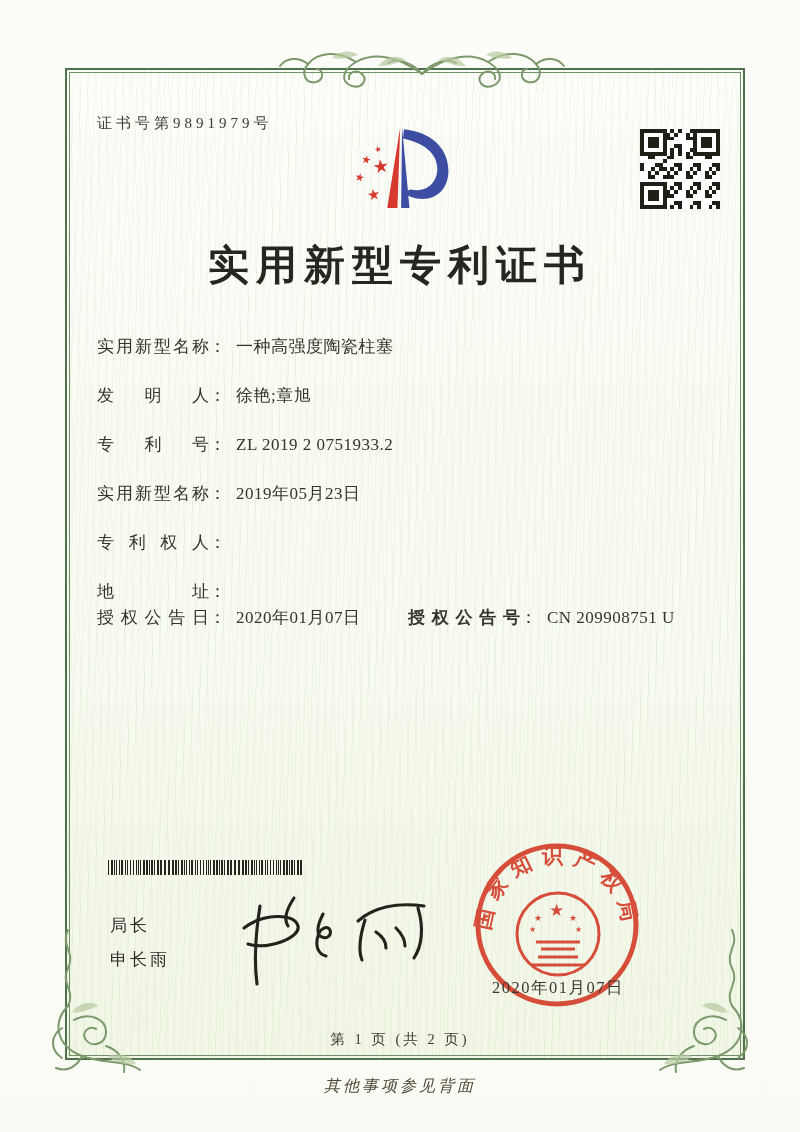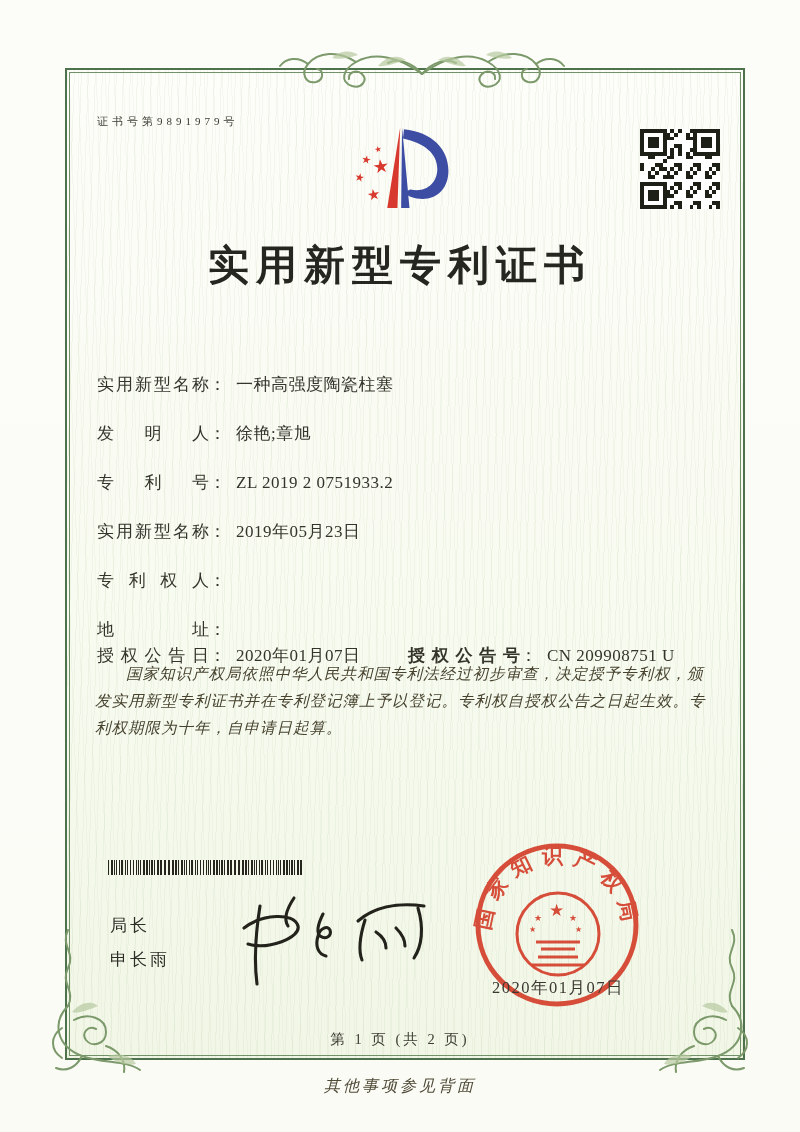--- a/index.html
+++ b/index.html
@@ -13,28 +13,28 @@
   .frame{
     position:absolute;left:65px;top:68px;width:676px;height:988px;
     border:2px solid #4e724c;
     background:
       repeating-linear-gradient(92deg, rgba(150,182,130,.10) 0 1px, rgba(255,255,255,0) 1px 7px),
       repeating-linear-gradient(88deg, rgba(150,182,130,.08) 0 1px, rgba(255,255,255,0) 1px 9px),
       linear-gradient(180deg,#fdfdf9 0%,#f8fbf0 55%,#f1f6e6 100%);
   }
   .frame::after{content:'';position:absolute;inset:2px;border:1px solid #719168;pointer-events:none;}
   
-  .cert-no{position:absolute;left:97px;top:114px;font-size:11px;letter-spacing:4px;color:#3c3c33;}
+  .cert-no{position:absolute;left:97px;top:114px;font-size:15px;letter-spacing:4px;color:#3c3c33;}
   .logo{position:absolute;left:341px;top:118px;width:124px;height:102px;}
   .qr{position:absolute;left:640px;top:129px;width:80px;height:80px;background:#fff;}
   .qr svg rect{fill:#1d2017;}
   .title{position:absolute;left:0;top:238px;width:800px;text-align:center;
     font-size:41px;font-weight:600;letter-spacing:7px;color:#262620;}
   
-  .rows{position:absolute;left:97px;top:336px;width:620px;font-size:17px;color:#34342b;margin-top:38px;}
+  .rows{position:absolute;left:97px;top:336px;width:620px;font-size:17px;color:#34342b;}
   .row{display:flex;align-items:flex-start;line-height:21px;margin-bottom:28px;}
   .flabel{width:112px;flex:none;text-align:justify;text-align-last:justify;}
   .colon{flex:none;margin-right:10px;}
   .fvalue{letter-spacing:.5px;}
   .row.addr{margin-bottom:5px;font-family:Liberation Serif, serif;}
   .row.addr .fvalue{width:478px;line-height:26px;}
   .row.grant{position:relative;}
   .g2{position:absolute;left:311px;top:0;display:flex;}
   .g2 .flabel{width:112px;font-weight:bold;}
   
@@ -364,21 +364,20 @@
         <span class="fvalue">2020年01月07日</span>
       <span class="g2">
         <span class="flabel">授权公告号</span>
           <span class="colon">：</span>
           <span class="fvalue">CN 209908751 U</span>
       </span>
     </div>
   </div>
 
   <div class="legal">
-    <p>国家知识产权局依照中华人民共和国专利法经过初步审查，决定授予专利权，颁发实用新型专利证书并在专利登记簿上予以登记。专利权自授权公告之日起生效。专利权期限为十年，自申请日起算。</p>
   </div>
 
   <div class="barcode" id="barcode-box">
       <div style="left:0px;width:1px"></div>
       <div style="left:3px;width:2px"></div>
       <div style="left:6px;width:1px"></div>
       <div style="left:8px;width:1px"></div>
       <div style="left:11px;width:1px"></div>
       <div style="left:13px;width:2px"></div>
       <div style="left:17px;width:1px"></div>

